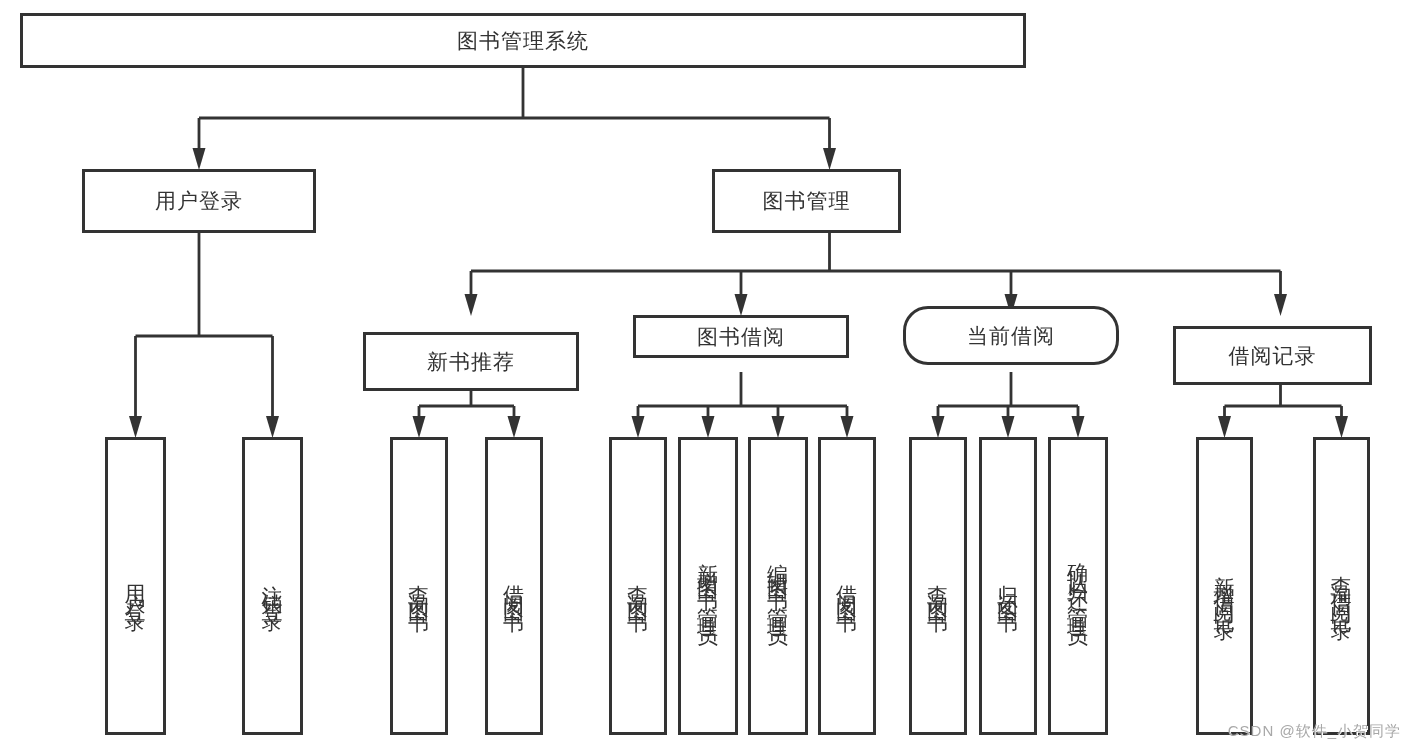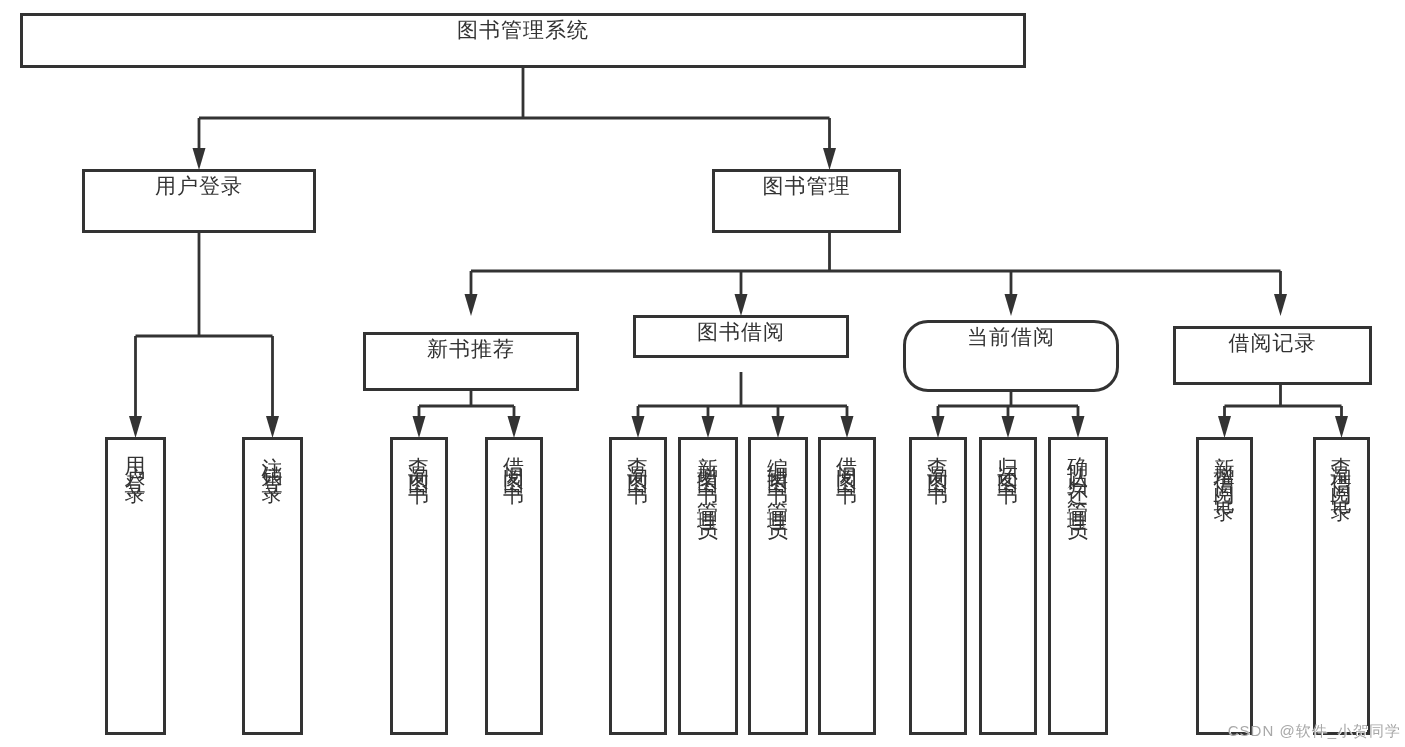--- a/index.html
+++ b/index.html
@@ -21,21 +21,21 @@
     width: 100%;
     height: 100%;
     pointer-events: none;
   }
   .node {
     position: absolute;
     box-sizing: border-box;
     border: 3px solid var(--line, #333333);
     background: #ffffff;
     display: flex;
-    align-items: flex-start;
+    align-items: center;
     justify-content: center;
     color: var(--text, #333333);
   }
   .node.h {
     font-size: 21px;
     letter-spacing: 1px;
     white-space: nowrap;
   }
   .node.v {
     font-size: 21px;
@@ -92,21 +92,21 @@
       </div>
       <div class="node h" style="left: 712px; top: 169px; width: 189px; height: 64px;">
         <span>图书管理</span>
       </div>
       <div class="node h" style="left: 363px; top: 332px; width: 216px; height: 59px;">
         <span>新书推荐</span>
       </div>
       <div class="node h" style="left: 633px; top: 315px; width: 216px; height: 43px;">
         <span>图书借阅</span>
       </div>
-      <div class="node h" style="left: 903px; top: 320px; width: 216px; height: 72px; border-radius: 25px;">
+      <div class="node h" style="left: 903px; top: 306px; width: 216px; height: 59px; border-radius: 25px;">
         <span>当前借阅</span>
       </div>
       <div class="node h" style="left: 1173px; top: 326px; width: 199px; height: 59px;">
         <span>借阅记录</span>
       </div>
       <div class="node v" style="left: 105px; top: 437px; width: 61px; height: 298px;">
         <span>用户登录</span>
       </div>
       <div class="node v" style="left: 242px; top: 437px; width: 61px; height: 298px;">
         <span>注销登录</span>

